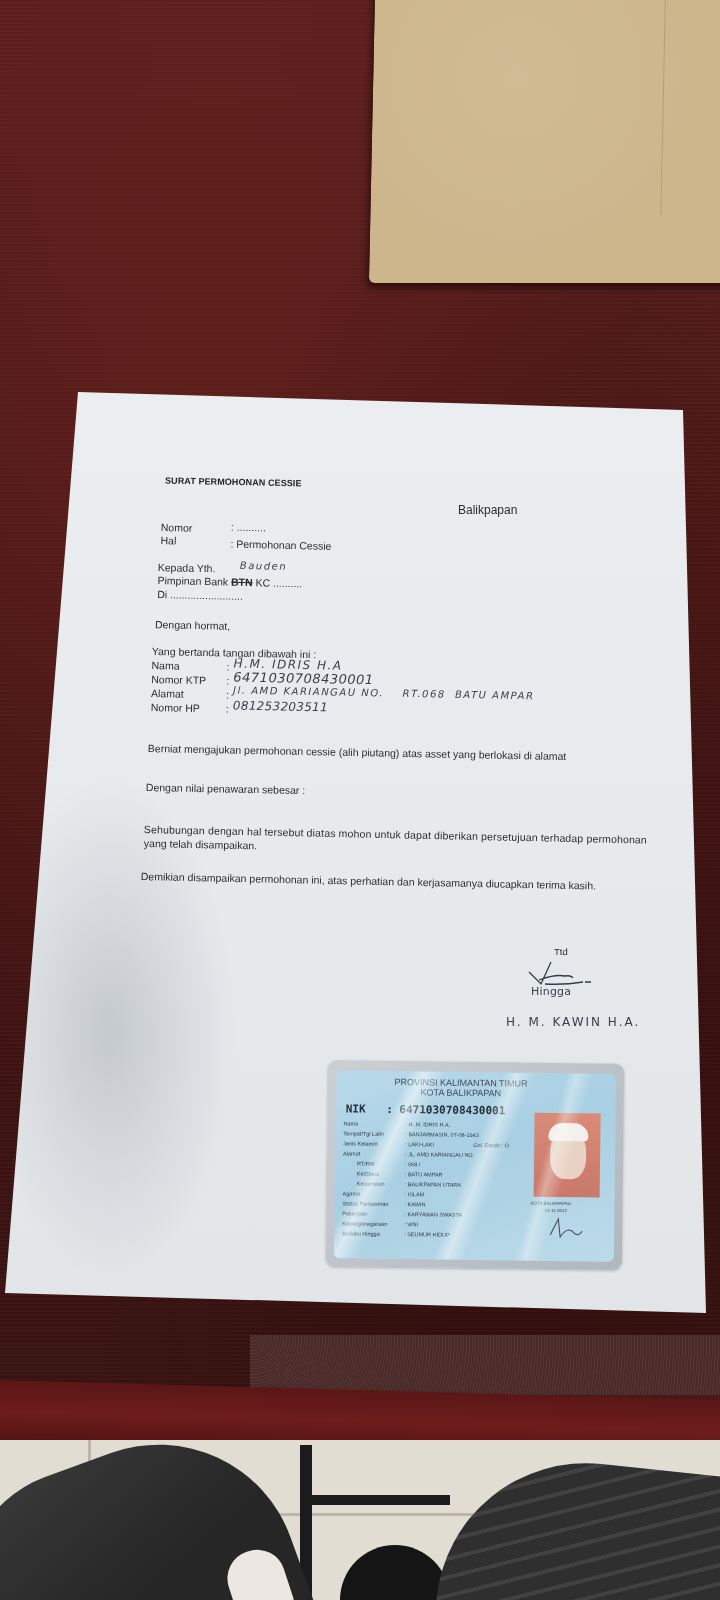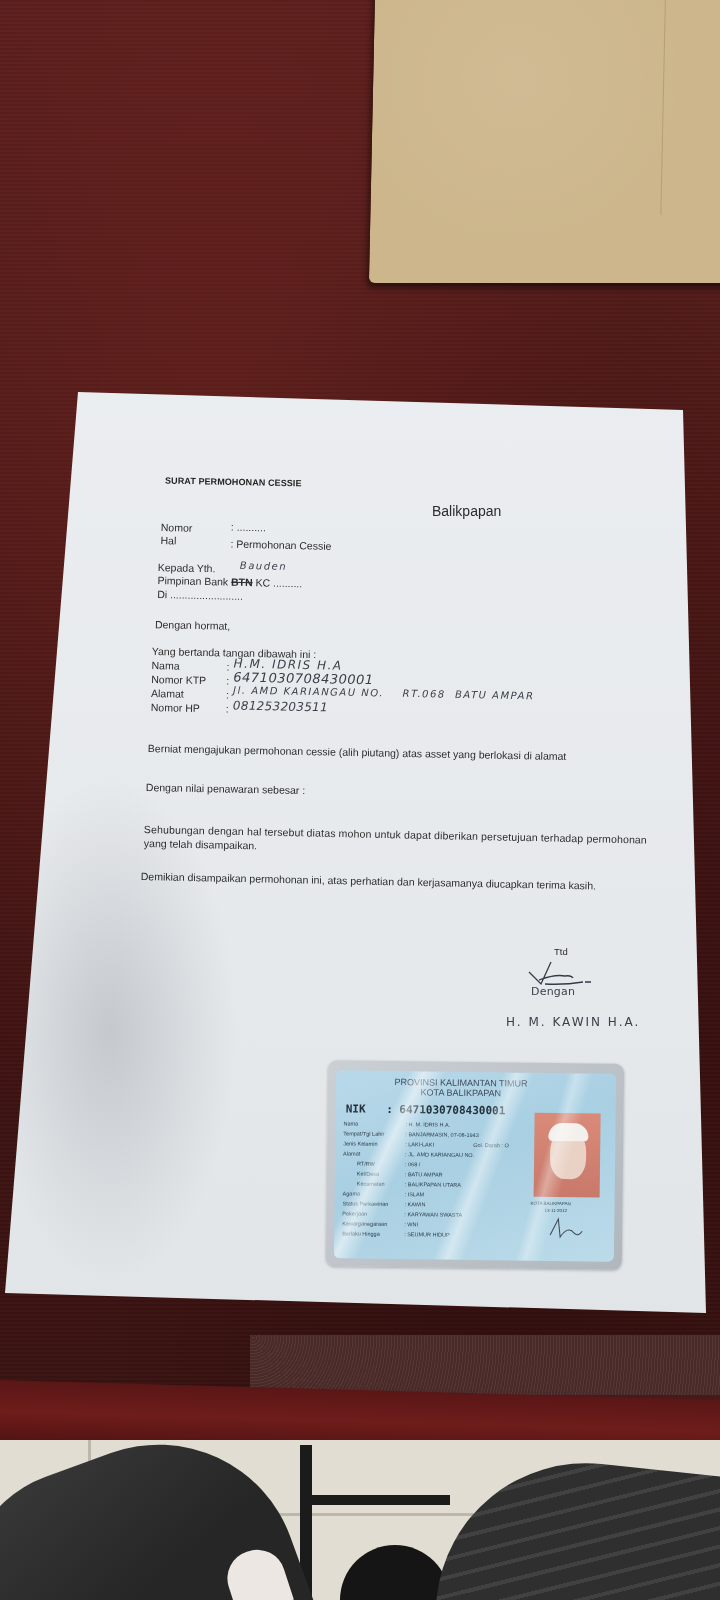--- a/index.html
+++ b/index.html
@@ -136,21 +136,21 @@
 <div class="leg-left"></div>
 <div class="sock"></div>
 <div class="shoe"></div>
 <div class="leg-right"></div>
 
 <div class="paper"></div>
 <div class="paper-shadow"></div>
 
 <div class="doc">
   <div class="t title" style="left:165px; top:477px; transform:rotate(1.2deg);">SURAT PERMOHONAN CESSIE</div>
-  <div class="t" style="left:432px; top:503px; font-size:14px;">Balikpapan</div>
+  <div class="t" style="left:458px; top:503px; font-size:12px;">Balikpapan</div>
 
   <div style="position:absolute; left:161px; top:521px; transform:rotate(1.3deg); transform-origin:left top;">
     <div class="t" style="left:0; top:0;">Nomor</div>
     <div class="t" style="left:70px; top:-2px;">: ..........</div>
     <div class="t" style="left:0; top:13px;">Hal</div>
     <div class="t" style="left:70px; top:15px;">: Permohonan Cessie</div>
   </div>
 
   <div style="position:absolute; left:158px; top:561px; transform:rotate(1.3deg); transform-origin:left top;">
     <div class="t" style="left:0; top:0;">Kepada Yth.</div>
@@ -187,21 +187,21 @@
   <div class="t" style="left:148px; top:742px; transform:rotate(1.1deg); transform-origin:left top;">Berniat mengajukan permohonan cessie (alih piutang) atas asset yang berlokasi di alamat</div>
   <div class="t" style="left:146px; top:781px; transform:rotate(1.1deg); transform-origin:left top;">Dengan nilai penawaran sebesar :</div>
   <div class="t" style="left:144px; top:823px; transform:rotate(1.2deg); transform-origin:left top; letter-spacing:0.15px;">Sehubungan dengan hal tersebut diatas mohon untuk dapat diberikan persetujuan terhadap permohonan</div>
   <div class="t" style="left:144px; top:837px; transform:rotate(1.2deg); transform-origin:left top;">yang telah disampaikan.</div>
   <div class="t" style="left:141px; top:870px; transform:rotate(1.2deg); transform-origin:left top;">Demikian disampaikan permohonan ini, atas perhatian dan kerjasamanya diucapkan terima kasih.</div>
 
   <div class="t" style="left:554px; top:946px; font-size:9.5px;">Ttd</div>
   <svg class="sig-svg" style="left:525px; top:956px;" width="80" height="40" viewBox="0 0 80 40">
     <path d="M4 16 L16 28 L26 6 M14 24 Q30 18 40 20 Q46 19 48 22 M20 28 Q40 29 58 26 M60 26 L66 26" stroke="#333a48" stroke-width="1.3" fill="none"></path>
   </svg>
-  <div class="t hand" style="left:531px; top:985px; font-size:11px; letter-spacing:0.2px; font-style:normal;">Dengan</div>
+  <div class="t hand" style="left:531px; top:985px; font-size:11px; letter-spacing:0.2px; font-style:normal;">Hingga</div>
   <div class="t hand" style="left:506px; top:1015px; font-size:12px; font-style:normal; letter-spacing:2px;">H. M. KAWIN  H.A.</div>
 
   <div class="ktp-sleeve">
     <div class="ktp">
       <div class="k prov" style="top:6px;">PROVINSI KALIMANTAN TIMUR</div>
       <div class="k prov" style="top:16px;">KOTA BALIKPAPAN</div>
       <div class="k nik">
         <span>NIK</span>
         <span style="margin-left:14px;">: 6471030708430001</span>
       </div>

